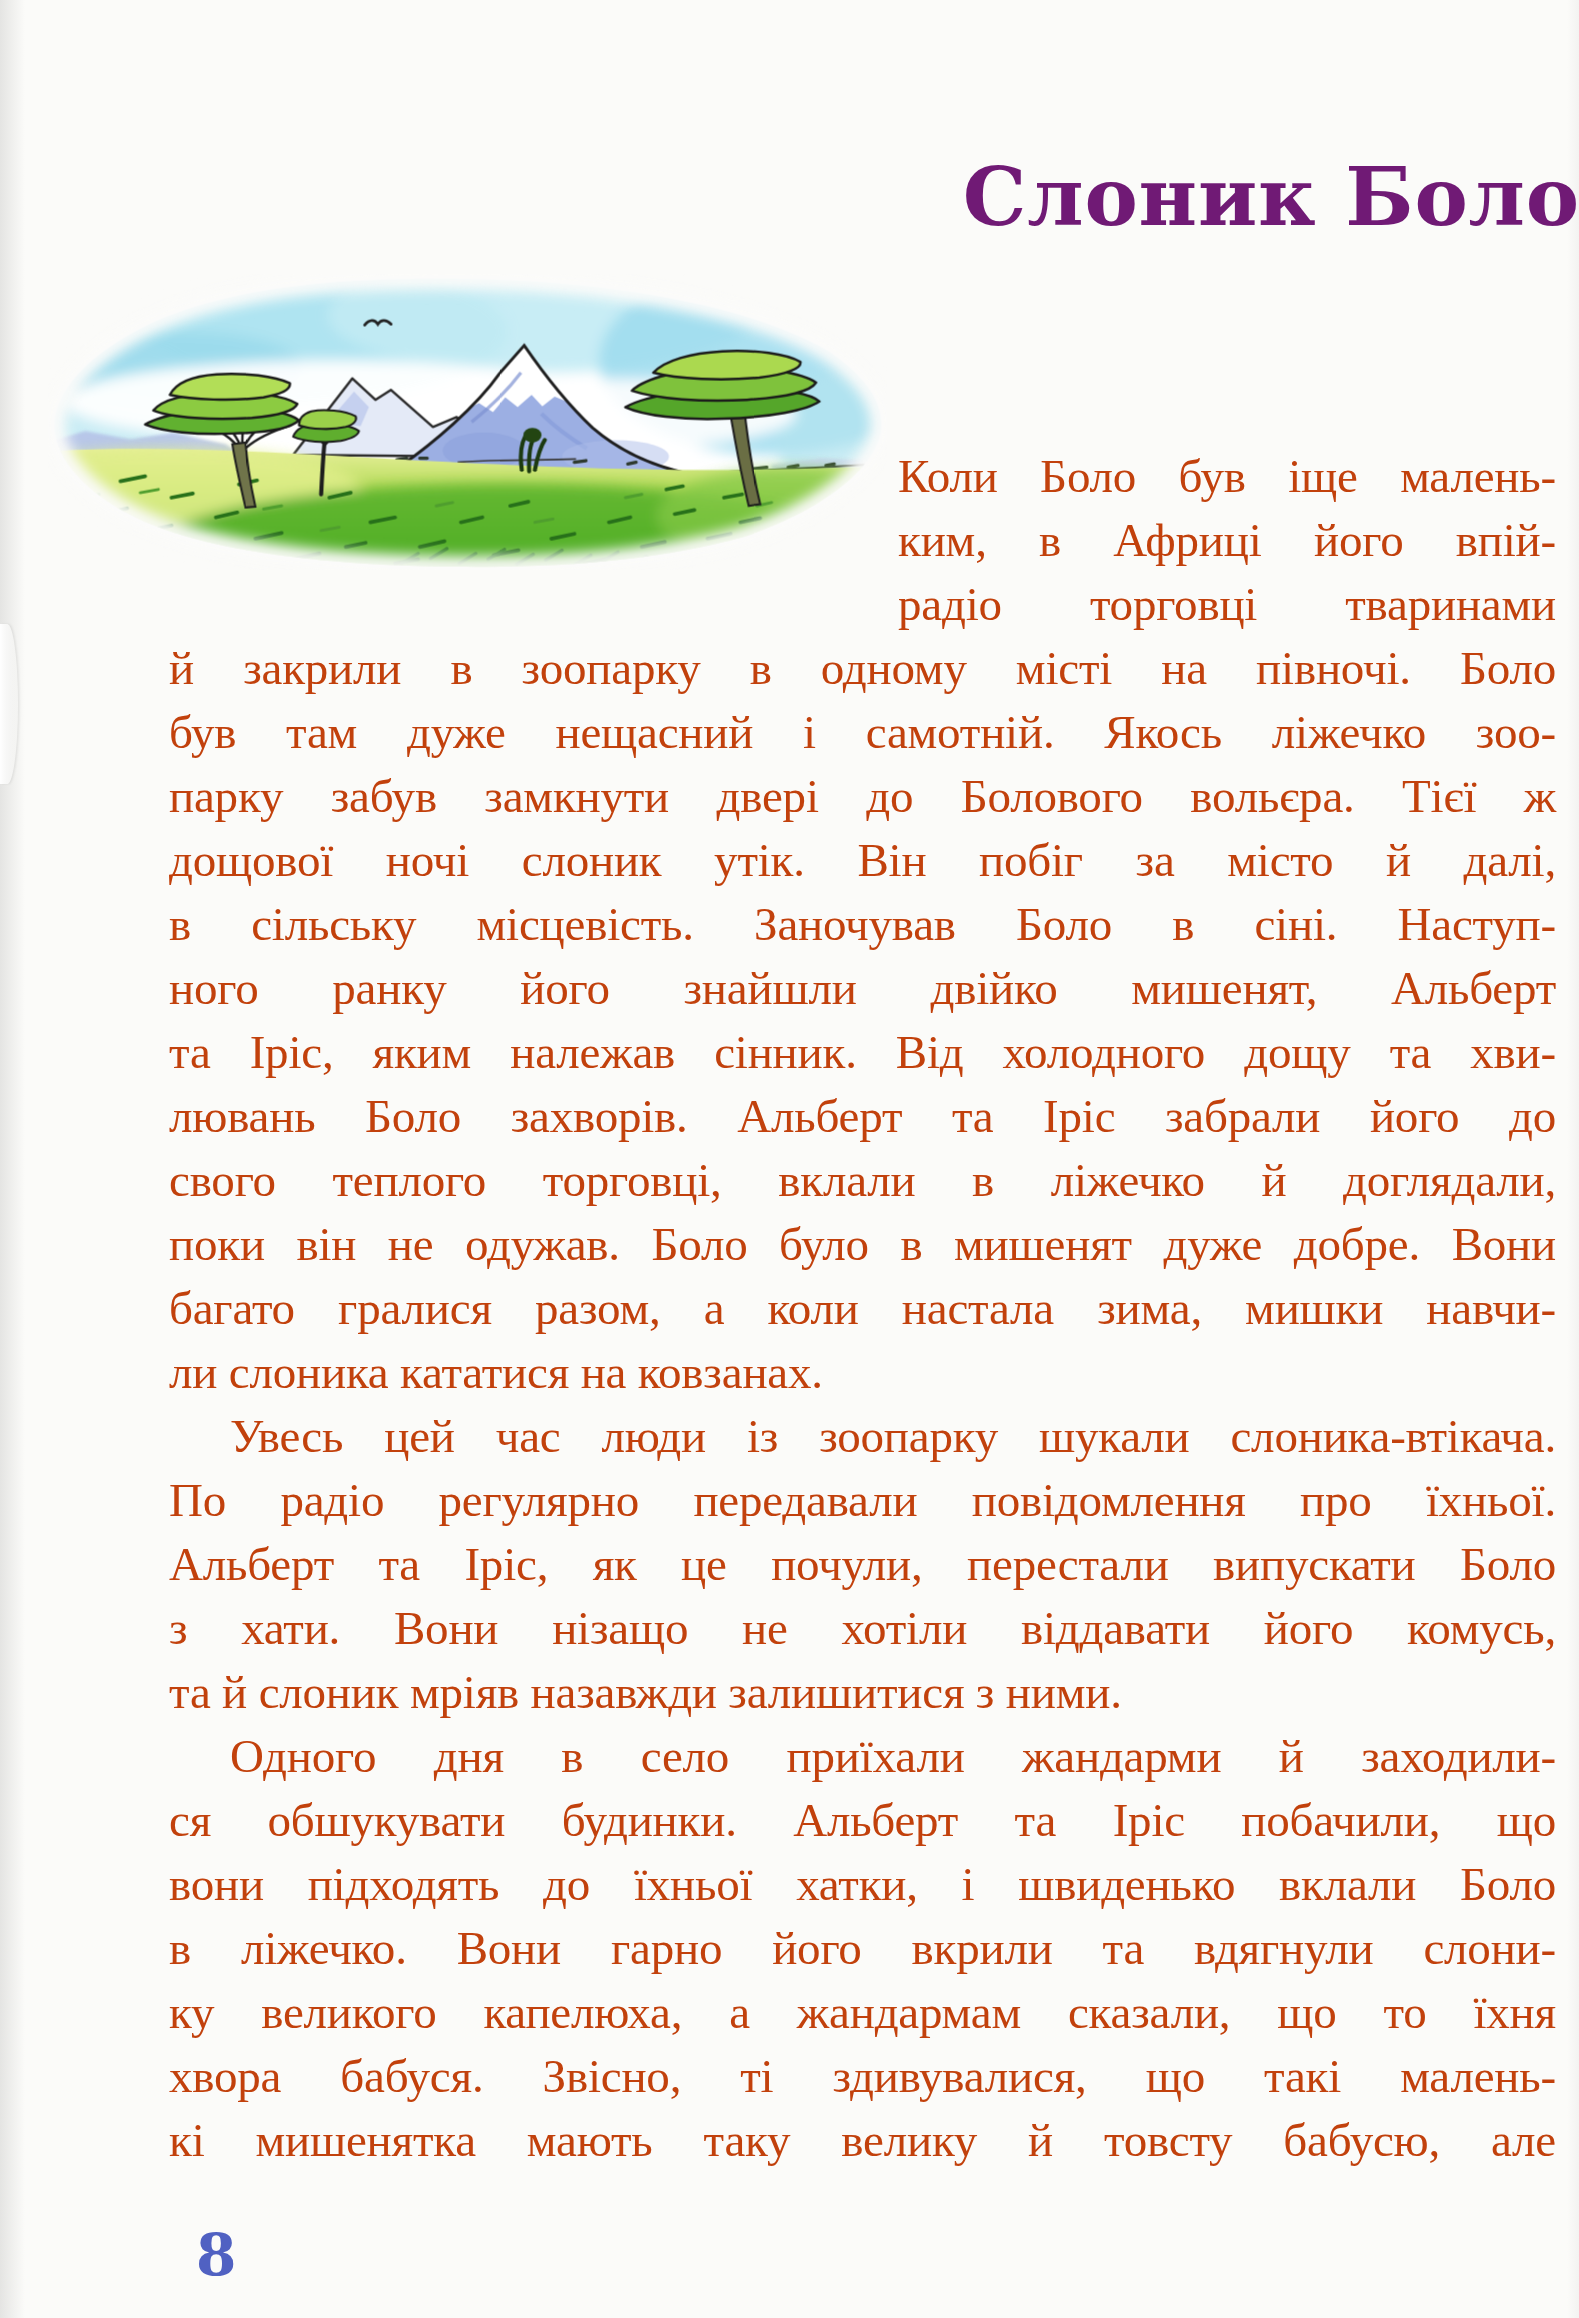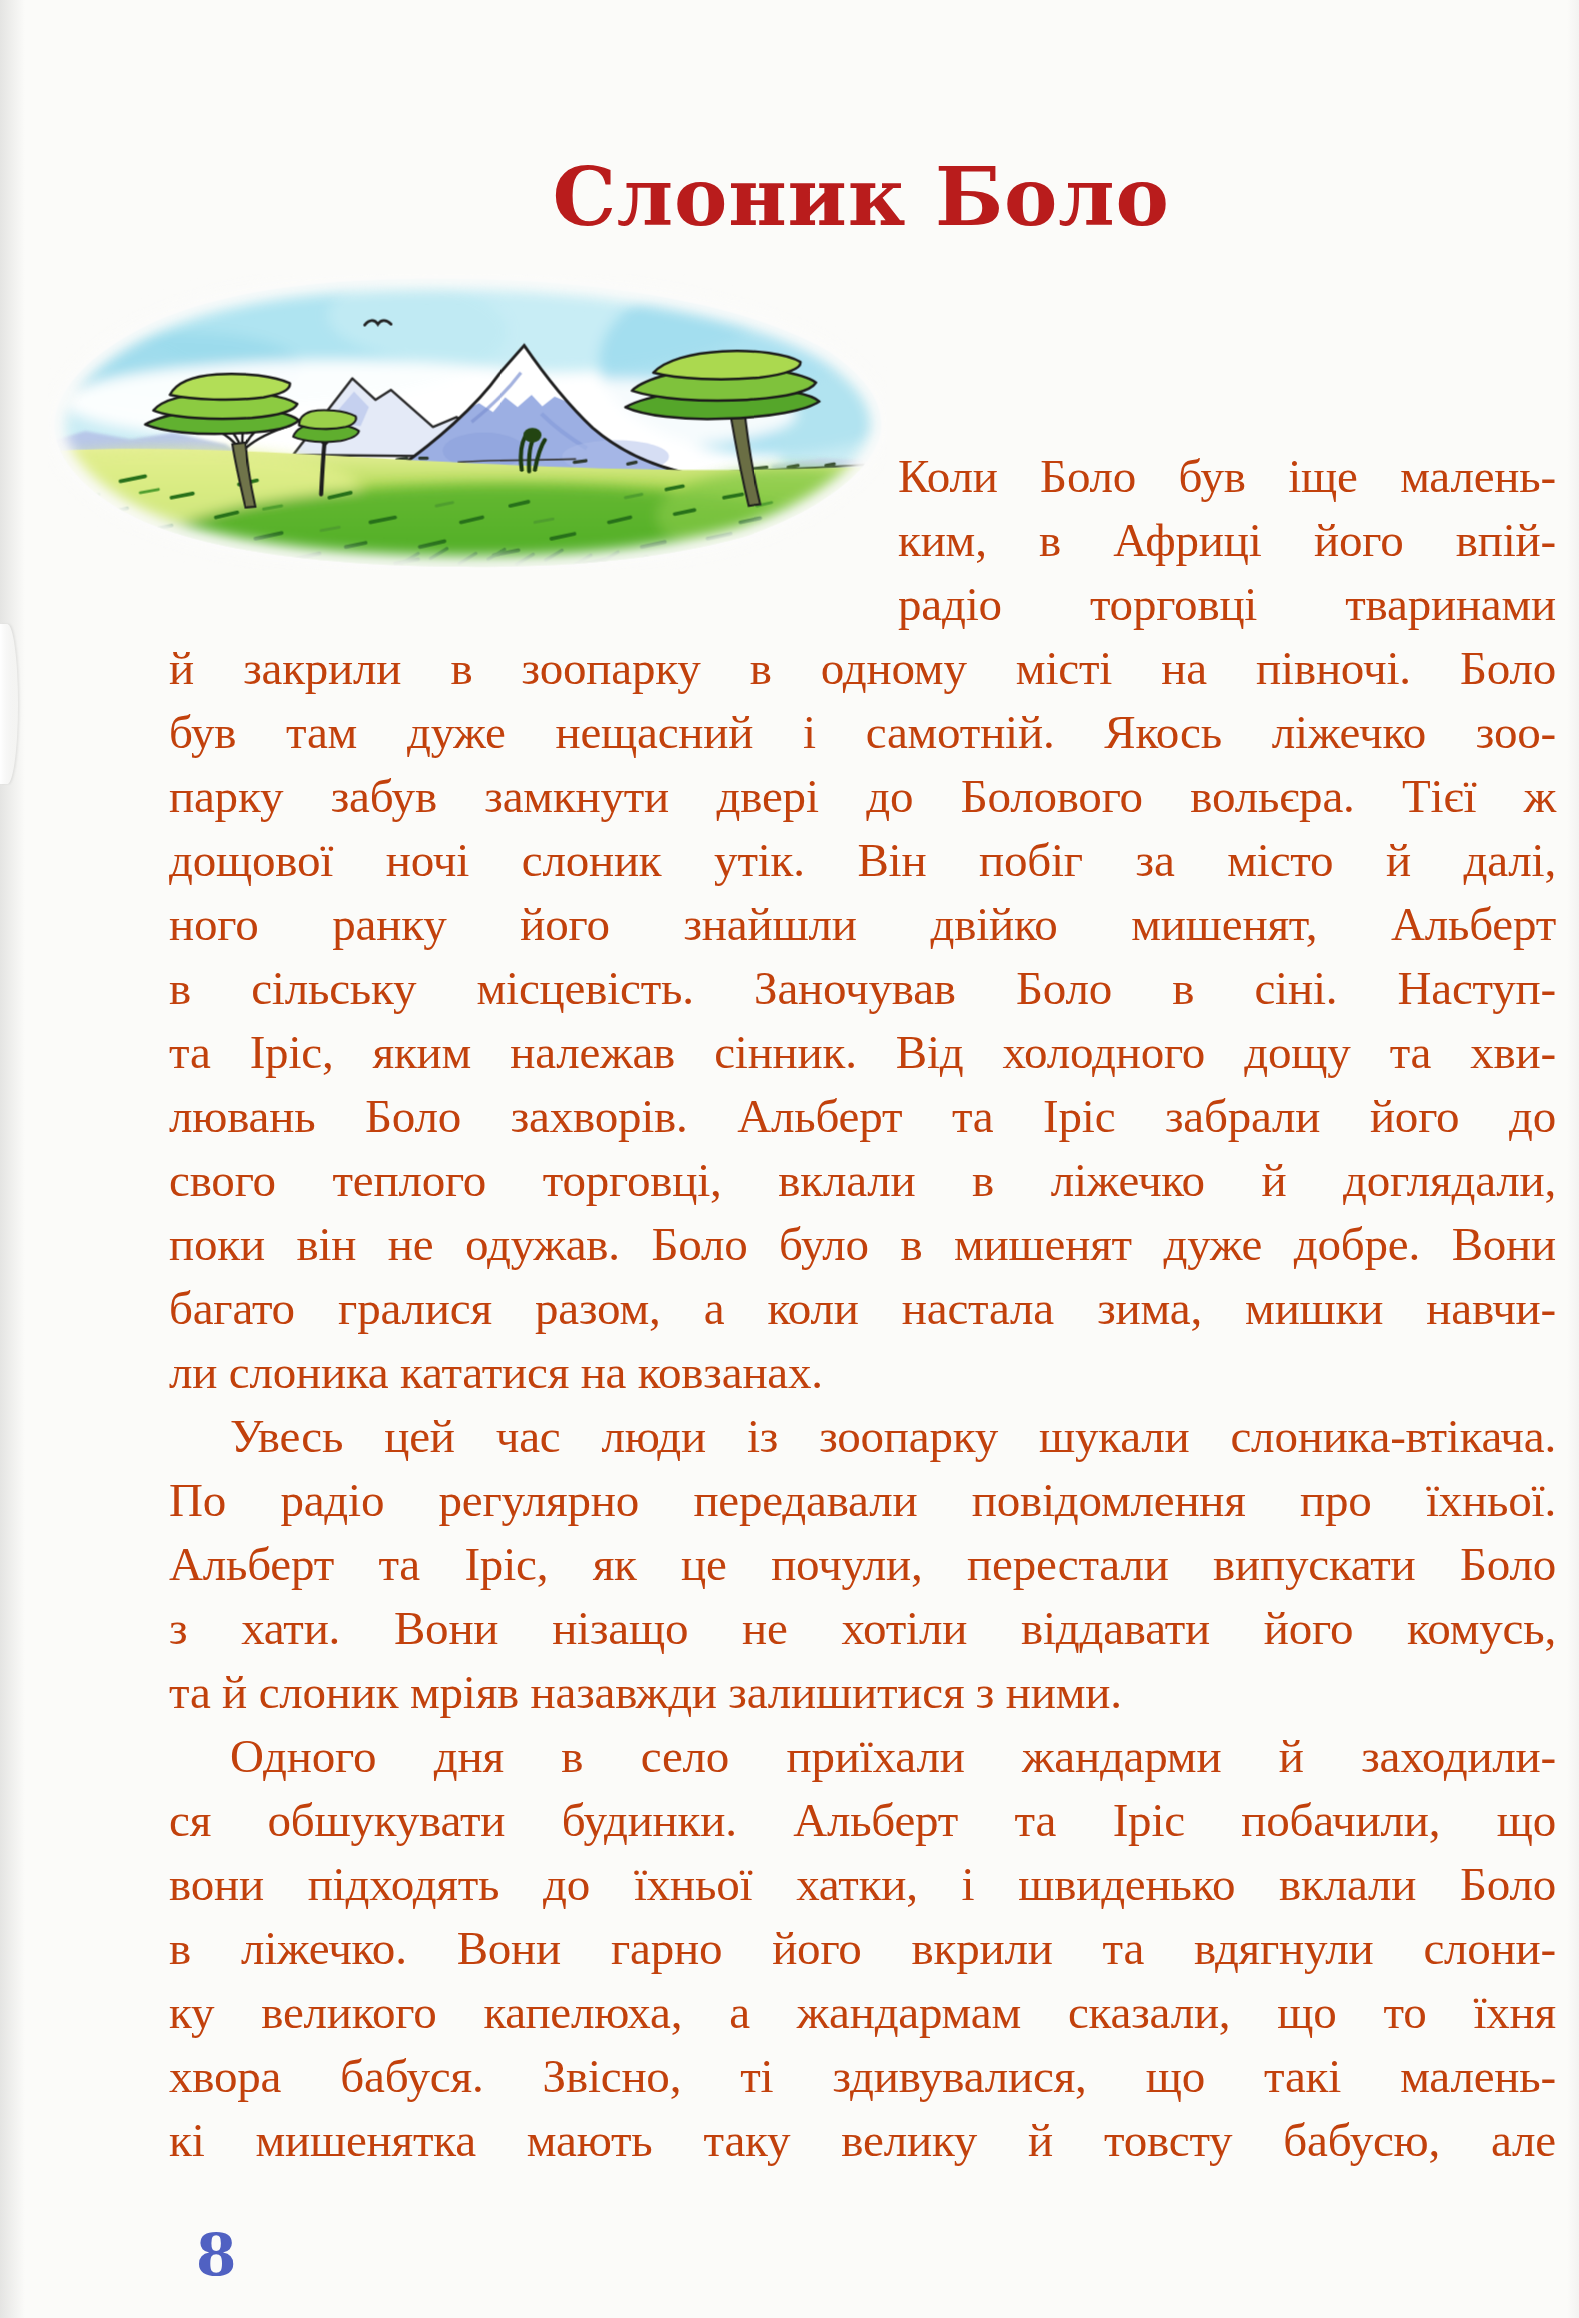--- a/index.html
+++ b/index.html
@@ -42,21 +42,21 @@
 </style>
 </head>
 <body>
 
 <div class="page">
 
   <div class="edge-left"></div>
   <div class="edge-right"></div>
   <div class="page-curl"></div>
 
-  <h1 class="title" style="color: #b91c1c;">Слоник Боло</h1>
+  <h1 class="title" style="color: #701a75; text-align: right;">Слоник Боло</h1>
 
   <div class="illustration">
     <svg viewBox="0 0 1020 360" xmlns="http://www.w3.org/2000/svg">
       <defs>
         <clipPath id="vig">
           <path d="M 510,6 C 690,8 870,42 955,98 C 1000,130 1016,160 1013,190 C 1009,232 945,287 845,320 C 735,350 615,357 498,356 C 368,355 238,343 148,313 C 68,286 14,238 8,192 C 3,148 45,98 125,60 C 225,14 360,4 510,6 Z"></path>
         </clipPath>
         <filter id="blur8" x="-30%" y="-30%" width="160%" height="160%">
             <feGaussianBlur stdDeviation="8"></feGaussianBlur>
           </filter>
@@ -179,22 +179,22 @@
   </div>
 
   <div class="story" style="color: #c2410c;">
       <div class="line beside">Коли Боло був іще малень-</div>
       <div class="line beside">ким, в Африці його впій-</div>
       <div class="line beside">радіо торговці тваринами</div>
       <div class="line full">й закрили в зоопарку в одному місті на півночі. Боло</div>
       <div class="line full">був там дуже нещасний і самотній. Якось ліжечко зоо-</div>
       <div class="line full">парку забув замкнути двері до Болового вольєра. Тієї ж</div>
       <div class="line full">дощової ночі слоник утік. Він побіг за місто й далі,</div>
+      <div class="line full">в сільську місцевість. Заночував Боло в сіні. Наступ-</div>
       <div class="line full">ного ранку його знайшли двійко мишенят, Альберт</div>
-      <div class="line full">в сільську місцевість. Заночував Боло в сіні. Наступ-</div>
       <div class="line full">та Іріс, яким належав сінник. Від холодного дощу та хви-</div>
       <div class="line full">лювань Боло захворів. Альберт та Іріс забрали його до</div>
       <div class="line full">свого теплого торговці, вклали в ліжечко й доглядали,</div>
       <div class="line full">поки він не одужав. Боло було в мишенят дуже добре. Вони</div>
       <div class="line full">багато гралися разом, а коли настала зима, мишки навчи-</div>
       <div class="line end">ли слоника кататися на ковзанах.</div>
       <div class="line indent">Увесь цей час люди із зоопарку шукали слоника-втікача.</div>
       <div class="line full">По радіо регулярно передавали повідомлення про їхньої.</div>
       <div class="line full">Альберт та Іріс, як це почули, перестали випускати Боло</div>
       <div class="line full">з хати. Вони нізащо не хотіли віддавати його комусь,</div>

